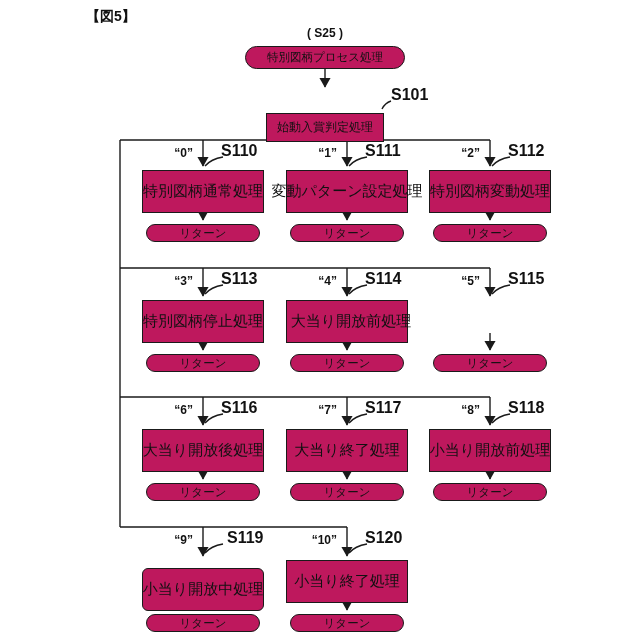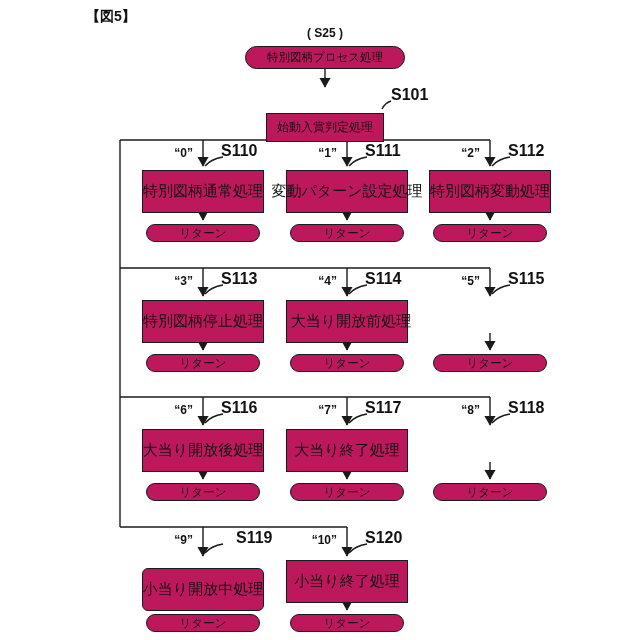--- a/index.html
+++ b/index.html
@@ -134,24 +134,25 @@
   <div class="node pbox" style="left:142px;top:429px;">大当り開放後処理</div>
   <div class="node ret" style="left:146px;top:483px;">リターン</div>
 
   <div class="vlabel" style="left:295px;top:403px;">“7”</div>
   <div class="slabel" style="left:365px;top:399px;">S117</div>
   <div class="node pbox" style="left:286px;top:429px;">大当り終了処理</div>
   <div class="node ret" style="left:290px;top:483px;">リターン</div>
 
   <div class="vlabel" style="left:438px;top:403px;">“8”</div>
   <div class="slabel" style="left:508px;top:399px;">S118</div>
+  <div class="node pbox" style="left:429px;top:429px;">小当り開放前処理</div>
   <div class="node ret" style="left:433px;top:483px;">リターン</div>
 
   <div class="vlabel" style="left:151px;top:533px;">“9”</div>
-  <div class="slabel" style="left:236px;top:529px;text-align:right;">S119</div>
+  <div class="slabel" style="left:227px;top:529px;text-align:right;">S119</div>
   <div class="node pbox" style="left:142px;top:568px;border-radius:6px;">小当り開放中処理</div>
   <div class="node ret" style="left:146px;top:614px;">リターン</div>
 
   <div class="vlabel" style="left:295px;top:533px;">“10”</div>
   <div class="slabel" style="left:365px;top:529px;">S120</div>
   <div class="node pbox" style="left:286px;top:560px;">小当り終了処理</div>
   <div class="node ret" style="left:290px;top:614px;">リターン</div>
 
 </div>
 

